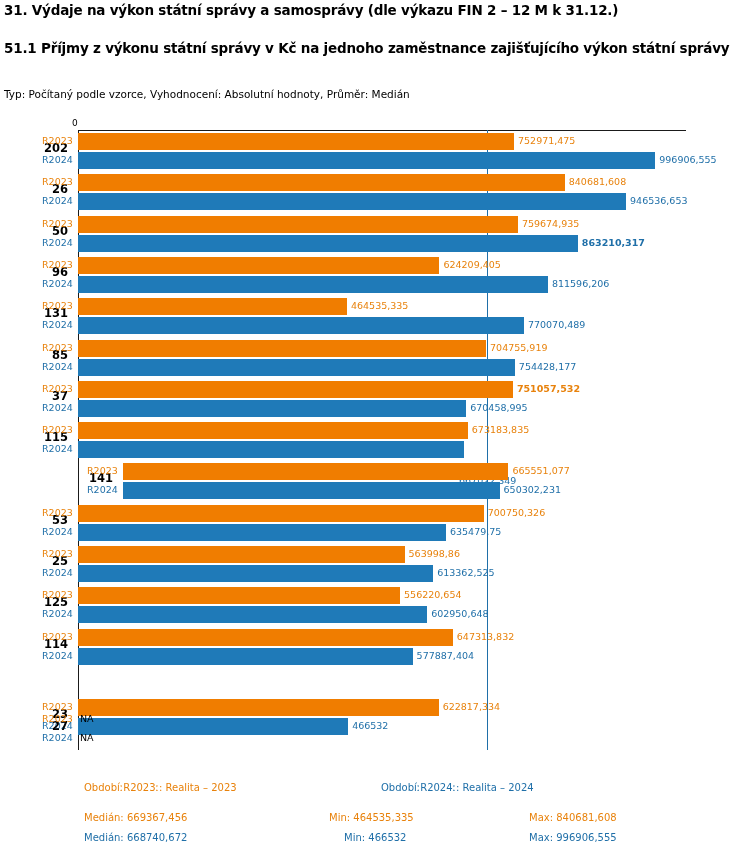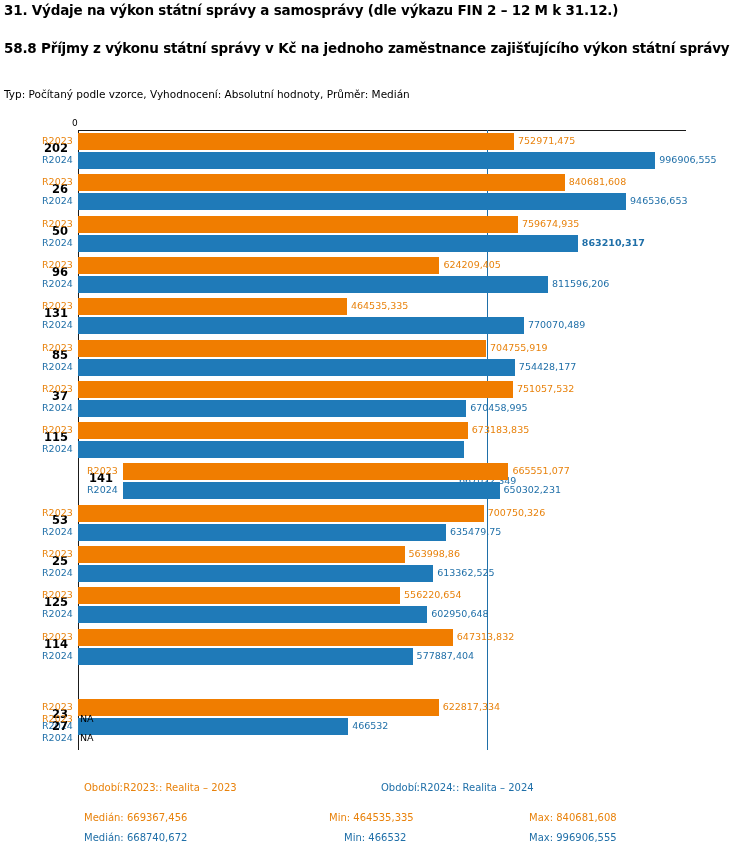--- a/index.html
+++ b/index.html
@@ -148,21 +148,21 @@
   .lg-4 { left: 329px; top: 34px; }
   .lg-5 { left: 529px; top: 34px; }
   .lg-6 { left: 84px; top: 54px; }
   .lg-7 { left: 344px; top: 54px; }
   .lg-8 { left: 529px; top: 54px; }
 </style>
 </head>
 <body>
 
 <div id="title1">31. Výdaje na výkon státní správy a samosprávy (dle výkazu FIN 2 – 12 M k 31.12.)</div>
-<div id="title2">58.8 Příjmy z výkonu státní správy v Kč na jednoho zaměstnance zajišťujícího výkon státní správy</div>
+<div id="title2">51.1 Příjmy z výkonu státní správy v Kč na jednoho zaměstnance zajišťujícího výkon státní správy</div>
 <div id="subtitle">Typ: Počítaný podle vzorce, Vyhodnocení: Absolutní hodnoty, Průměr: Medián</div>
 
 <div id="plot">
   <div class="axis-zero-label">0</div>
   <div class="top-rule"></div>
   <div class="axis-line"></div>
   <div class="mid-rule"></div>
   <div id="groups">
       <div class="group" style="top: 22px;">
         <div class="glabel-wrap">202</div>
@@ -240,21 +240,21 @@
           <div class="series-tag tag-b">R2024</div>
           <div class="bar bar-b" style="width: 436.85px; background: rgb(31, 122, 184);"></div>
           <div class="val val-b" style="left: 440.85px;">754428,177</div>
         </div>
       </div>
       <div class="group" style="top: 269.8px;">
         <div class="glabel-wrap">37</div>
         <div class="bar-row row-a" style="width: 608px;">
           <div class="series-tag tag-a">R2023</div>
           <div class="bar bar-a" style="width: 434.898px; background: rgb(240, 125, 0);"></div>
-          <div class="val val-a" style="left: 438.898px;">751057,532</div>
+          <div class="val val-a" style="left: 438.898px; font-weight: bold;">751057,532</div>
         </div>
         <div class="bar-row row-b" style="width: 608px;">
           <div class="series-tag tag-b">R2024</div>
           <div class="bar bar-b" style="width: 388.228px; background: rgb(31, 122, 184);"></div>
           <div class="val val-b" style="left: 392.228px;">670458,995</div>
         </div>
       </div>
       <div class="group" style="top: 311.1px;">
         <div class="glabel-wrap">115</div>
         <div class="bar-row row-a" style="width: 608px;">

